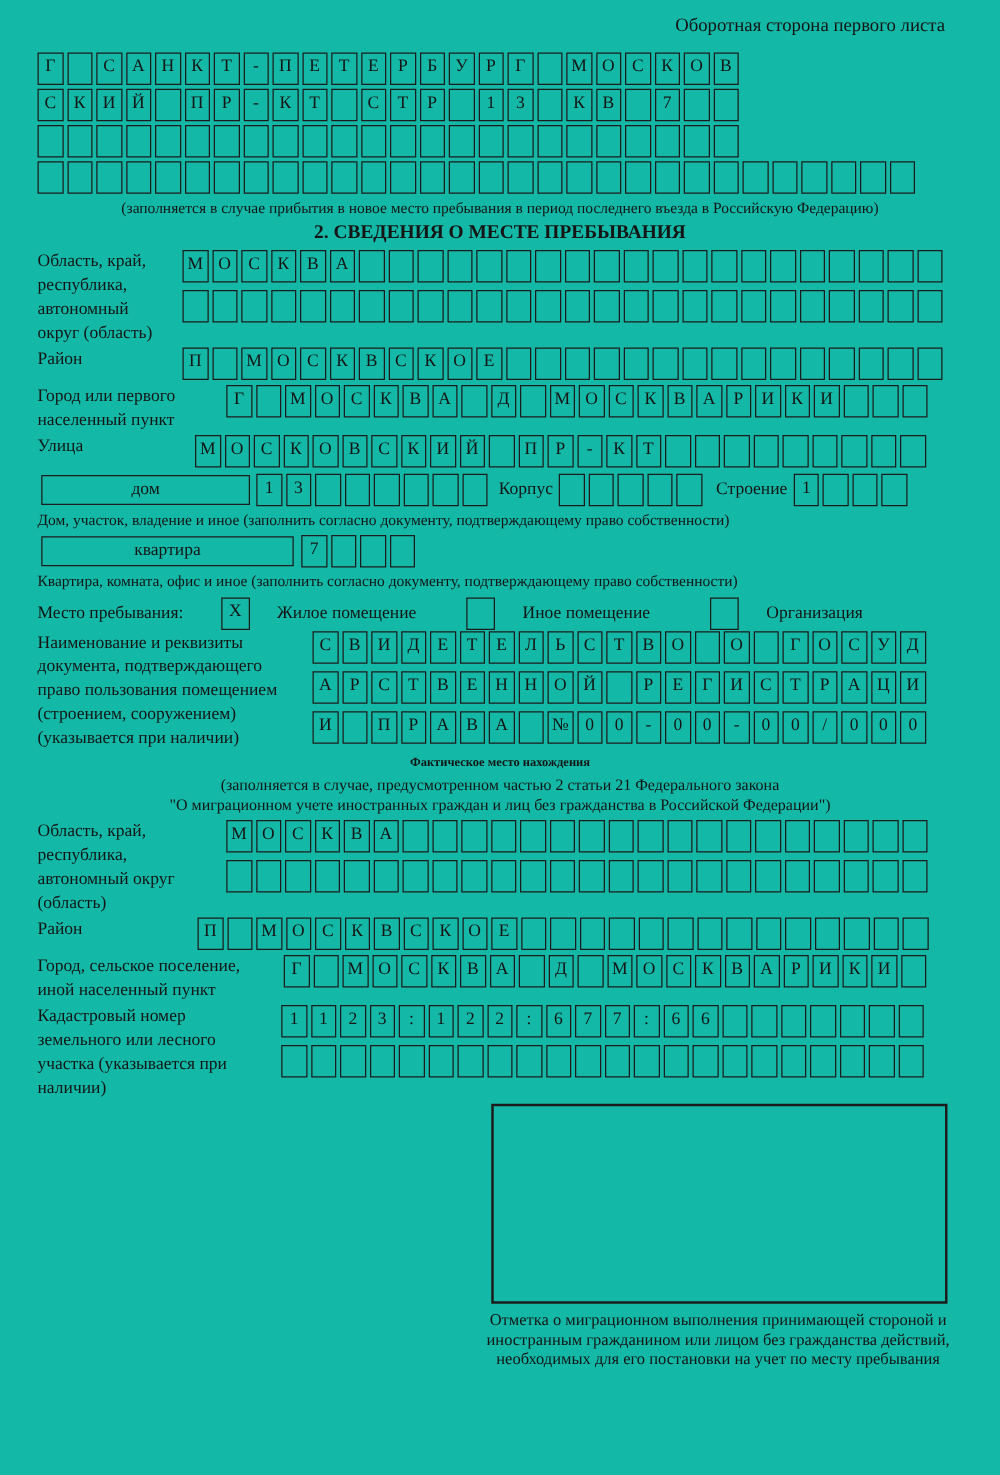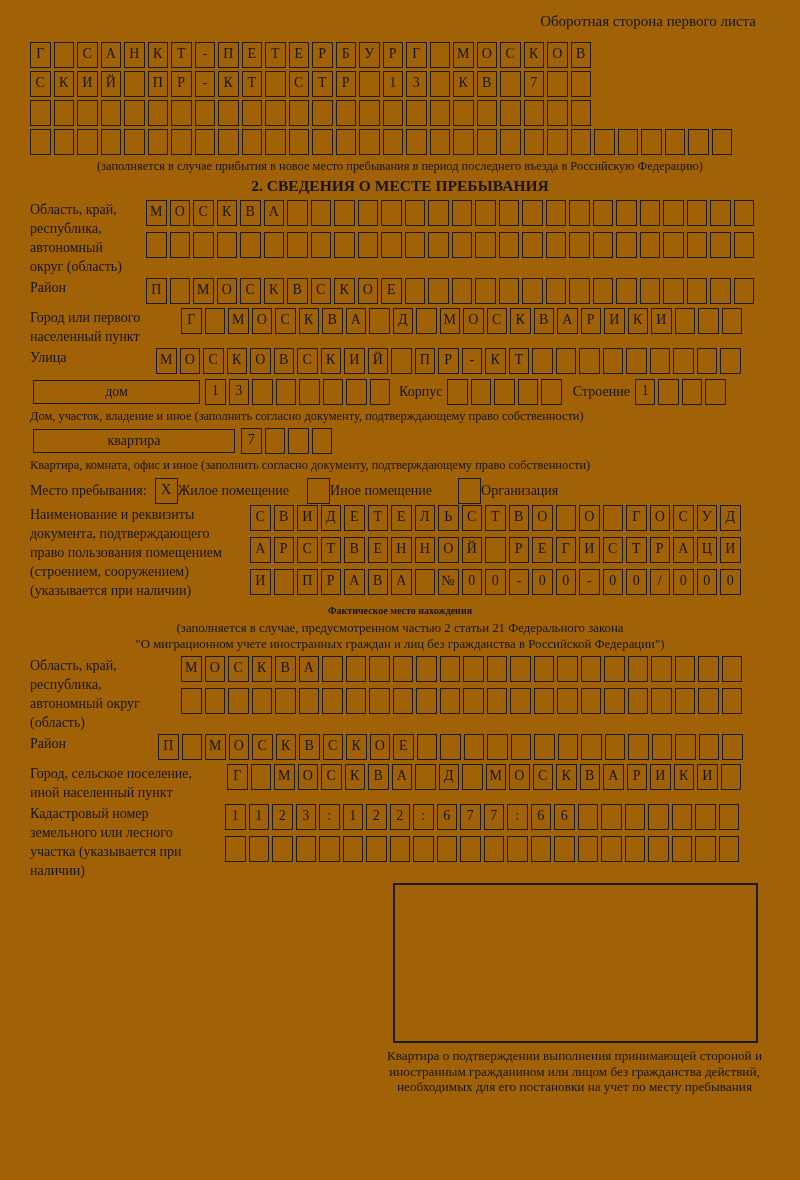--- a/index.html
+++ b/index.html
@@ -1,19 +1,19 @@
 <!DOCTYPE html>
 <html><head>
 <meta charset="utf-8">
 <style>
   html,body{margin:0;padding:0;background:#fff;}
   .page{
     width:800px;height:1180px;box-sizing:border-box;
     padding:13px 30px 0 30px;overflow:hidden;position:relative;
-    font-family:"Liberation Serif","DejaVu Serif",serif;color:#151515;background:#a16207;
+    font-family:"Liberation Serif","DejaVu Serif",serif;color:#151515;background:#14b8a6;
   }
   .hdr{text-align:right;font-size:15px;padding-right:14px;margin-bottom:12px;}
   .blk{display:flex;align-items:flex-start;}
   .lbl{font-size:14px;line-height:19px;box-sizing:border-box;flex:0 0 auto;}
   .w150{width:150px;padding-right:28px;}
   .w116{width:116px;padding-right:8px;}
   .w126{width:126px;}
   .w151{width:151px;padding-right:40px;}
   .w151b{width:151px;padding-right:28px;}
   .w128{width:128px;}
@@ -38,21 +38,21 @@
   .house-row{display:flex;align-items:center;margin-left:3px;margin-bottom:2px;height:28px;}
   .label-box{
     border:1.7px solid #1c1c1c;height:24px;box-sizing:border-box;flex:0 0 auto;
     display:flex;align-items:center;justify-content:center;font-size:14px;
   }
   .dom-box{width:167px;margin-right:5px;}
   .kv-box{width:202px;margin-right:6px;}
   .inline-lbl{font-size:14px;flex:0 0 auto;}
   .ml6{margin-left:6px;margin-right:5px;}
   .ml8{margin-left:8px;margin-right:5px;}
-  .stay-row{display:flex;align-items:center;height:27px;margin-bottom:1px;font-size:14px;}
+  .stay-row{display:flex;align-items:center;height:27px;margin-bottom:1px;font-size:14px;gap:22px;}
   .chk{
     width:23px;height:26px;box-sizing:border-box;border:1.6px solid #1c1c1c;flex:0 0 auto;
     text-align:center;font-size:14px;line-height:22px;
   }
   .chk-ml8{margin-left:8px;}
   .chk-ml18{margin-left:18px;}
   .chk-ml26{margin-left:26px;}
   .opt{flex:0 0 auto;}
   .stay-note{font-size:12.6px;text-align:center;padding-right:240px;margin-bottom:4px;}
   .a-note{font-size:12.8px;line-height:16px;text-align:center;}
@@ -640,15 +640,15 @@
           <span class="cell"></span>
           <span class="cell"></span>
           <span class="cell"></span>
           <span class="cell"></span>
           <span class="cell"></span>
         </div>
     </div>
   </div>
 
   <div class="stamp"></div>
-  <div class="stamp-cap">Квартира о подтверждении выполнения принимающей стороной и иностранным гражданином или лицом без гражданства действий, необходимых для его постановки на учет по месту пребывания</div>
+  <div class="stamp-cap">Отметка о миграционном выполнения принимающей стороной и иностранным гражданином или лицом без гражданства действий, необходимых для его постановки на учет по месту пребывания</div>
 
 </div>
 
 </body></html>

